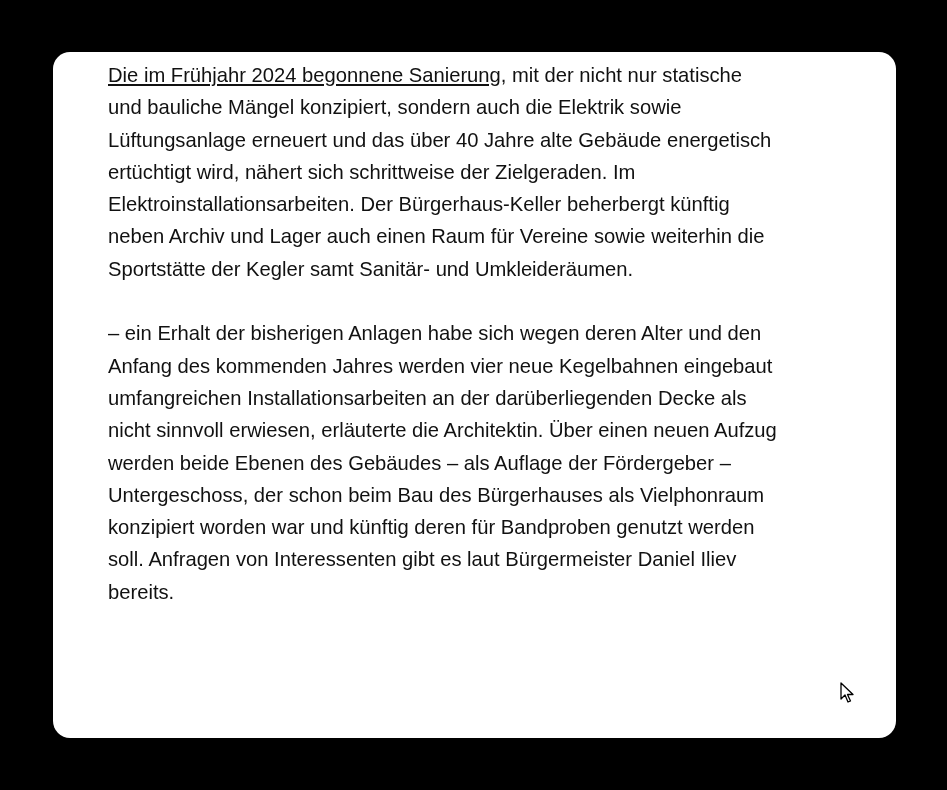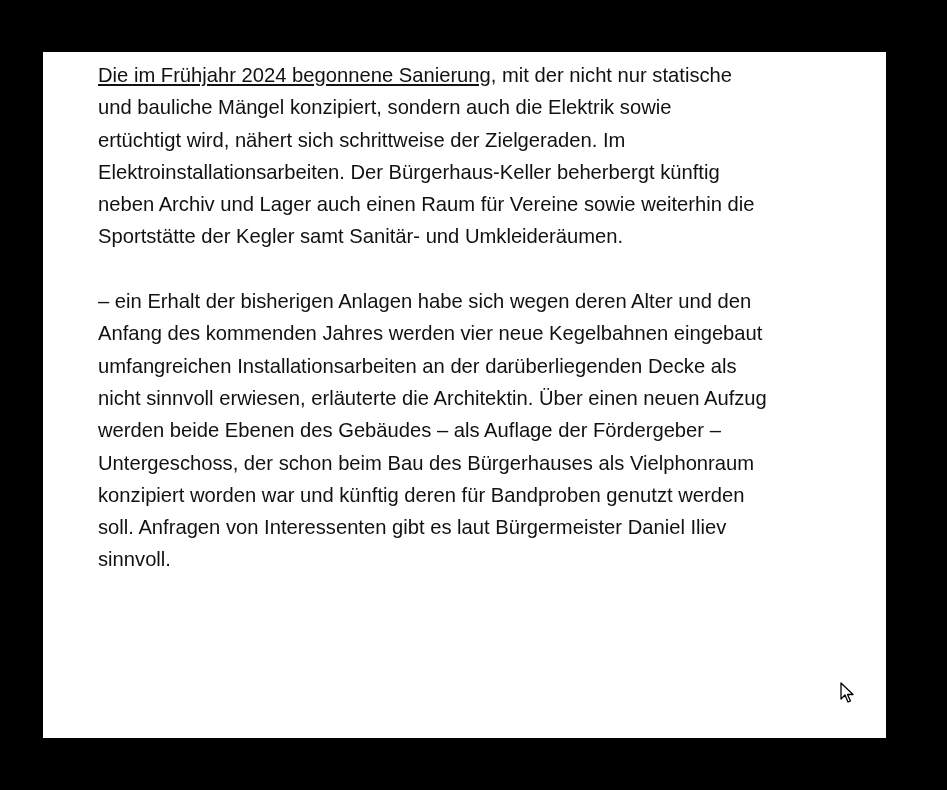--- a/index.html
+++ b/index.html
@@ -2,54 +2,55 @@
 <html><head>
 <meta charset="utf-8">
 <style>
   html, body { margin: 0; padding: 0; }
   body {
     width: 947px; height: 790px; background: #000000;
     position: relative; overflow: hidden;
     font-family: "Liberation Sans", sans-serif;
   }
   .page {
-    position: absolute; left: 43px; top: 52px;
-    width: 843px; height: 686px; background: #ffffff;
+    position: absolute; left: 53px; top: 52px;
+    width: 843px; height: 686px; background: #ffffff; border-radius: 17px;
   }
   .content {
     position: absolute; left: 55px; top: 7px; width: 730px;
     color: #111111; font-size: 20.2px; line-height: 32.3px;
   }
   .para { margin: 0 0 32.3px 0; }
   .line { display: block; white-space: nowrap; }
   a.link { color: #111111; text-decoration: underline; text-underline-offset: 2px; }
   .cursor { position: absolute; left: 840px; top: 682px; width: 14px; height: 22px; }
 </style>
 </head>
 <body>
 
 <div class="page">
   <div class="content">
     <p class="para">
       <span class="line"><a class="link">Die im Frühjahr 2024 begonnene Sanierung</a><span>, mit der nicht nur statische</span></span>
       <span class="line">und bauliche Mängel konzipiert, sondern auch die Elektrik sowie</span>
+      <span class="line">Lüftungsanlage erneuert und das über 40 Jahre alte Gebäude energetisch</span>
       <span class="line">ertüchtigt wird, nähert sich schrittweise der Zielgeraden. Im</span>
       <span class="line">Elektroinstallationsarbeiten. Der Bürgerhaus-Keller beherbergt künftig</span>
       <span class="line">neben Archiv und Lager auch einen Raum für Vereine sowie weiterhin die</span>
       <span class="line">Sportstätte der Kegler samt Sanitär- und Umkleideräumen.</span>
     </p>
     <p class="para">
       <span class="line">– ein Erhalt der bisherigen Anlagen habe sich wegen deren Alter und den</span>
       <span class="line">Anfang des kommenden Jahres werden vier neue Kegelbahnen eingebaut</span>
       <span class="line">umfangreichen Installationsarbeiten an der darüberliegenden Decke als</span>
       <span class="line">nicht sinnvoll erwiesen, erläuterte die Architektin. Über einen neuen Aufzug</span>
       <span class="line">werden beide Ebenen des Gebäudes – als Auflage der Fördergeber –</span>
       <span class="line">Untergeschoss, der schon beim Bau des Bürgerhauses als Vielphonraum</span>
       <span class="line">konzipiert worden war und künftig deren für Bandproben genutzt werden</span>
       <span class="line">soll. Anfragen von Interessenten gibt es laut Bürgermeister Daniel Iliev</span>
-      <span class="line">sinnvoll.</span>
+      <span class="line">bereits.</span>
     </p>
   </div>
 </div>
 
 <svg class="cursor" viewBox="0 0 14 22">
   <path d="M1 1 L1 17 L5 13 L8 20 L10.5 19 L7.5 12.5 L13 12.5 Z" fill="#ffffff" stroke="#000000" stroke-width="1.3" stroke-linejoin="round"></path>
 </svg>
 
 </body></html>

